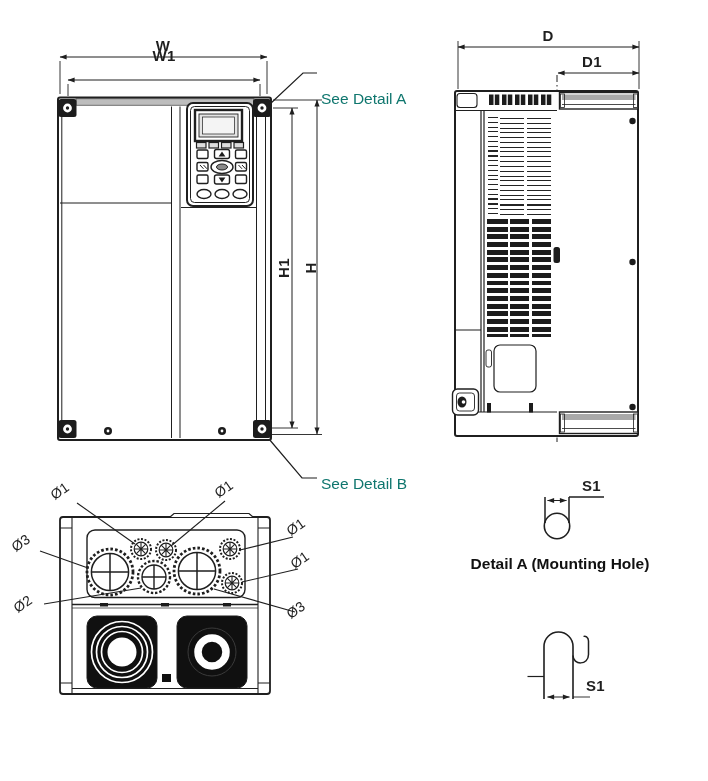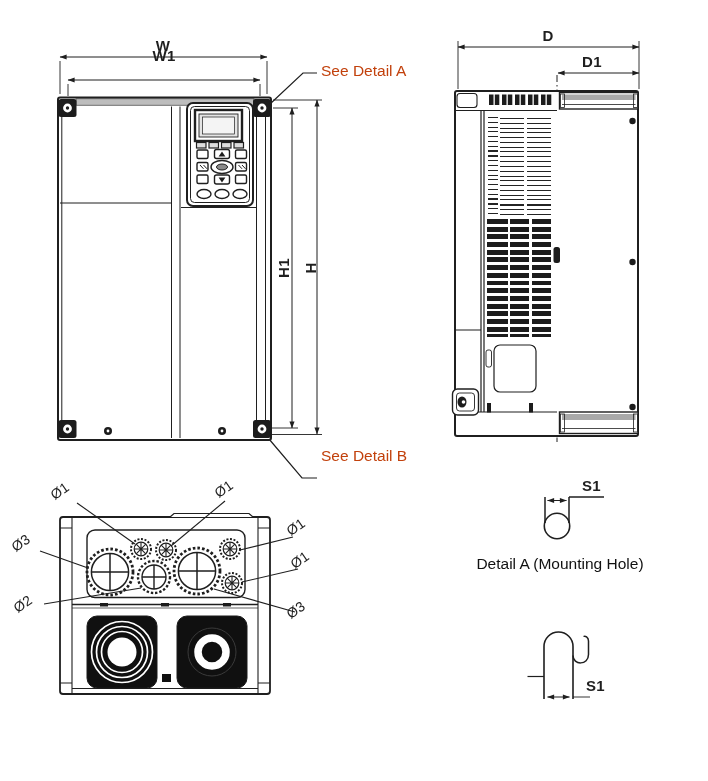--- a/index.html
+++ b/index.html
@@ -3,21 +3,21 @@
 <meta charset="utf-8">
 <style>
   html,body{margin:0;padding:0;background:#fff;}
   #stage{position:relative;width:708px;height:781px;background:#ffffff;overflow:hidden;
          font-family:"Liberation Sans", sans-serif;color:#1f1f1f;}
   #art{position:absolute;left:0;top:0;}
   .lbl{position:absolute;white-space:nowrap;line-height:1;color:#1f1f1f;}
   .dim{font-size:15px;font-weight:700;letter-spacing:.3px;}
   .dim.ctr{transform:translateX(-50%);}
   .vdim{transform:translate(-50%,-50%) rotate(-90deg);}
-  .note{font-size:15.5px;font-weight:400;color:#c2410c;}
+  .note{font-size:15.5px;font-weight:400;color:#0f766e;margin-top:28px;}
   .cap{font-size:15.5px;font-weight:400;color:#111;transform:translateX(-50%);}
   .dia{font-size:14px;font-weight:400;transform:rotate(-35deg);transform-origin:left bottom;}
   .vent{position:absolute;}
   .vent.up{background:repeating-linear-gradient(180deg,#242424 0 1.1px,#ffffff 1.1px 4.6px,#242424 4.6px 5.7px,#ffffff 5.7px 9.6px);}
   .vent.lo{background:repeating-linear-gradient(180deg,#1c1c1c 0 4.9px,#ffffff 4.9px 7.7px);}
 </style>
 </head>
 <body>
 
 <div id="stage">
@@ -282,16 +282,16 @@
 
 <span class="lbl dia" style="left:56px;top:488px;">Ø1</span>
 <span class="lbl dia" style="left:220px;top:486px;">Ø1</span>
 <span class="lbl dia" style="left:292px;top:524px;">Ø1</span>
 <span class="lbl dia" style="left:296px;top:557px;">Ø1</span>
 <span class="lbl dia" style="left:17px;top:540px;">Ø3</span>
 <span class="lbl dia" style="left:19px;top:601px;">Ø2</span>
 <span class="lbl dia" style="left:292px;top:607px;">Ø3</span>
 
 <span class="lbl dim" style="left:582px;top:478px;">S1</span>
-<span class="lbl cap" style="left:560px;top:556px;">Detail A (Mounting Hole)</span>
+<span class="lbl cap" style="left:560px;top:556px;font-weight:bold;">Detail A (Mounting Hole)</span>
 <span class="lbl dim" style="left:586px;top:678px;">S1</span>
 
 </div>
 
 </body></html>

